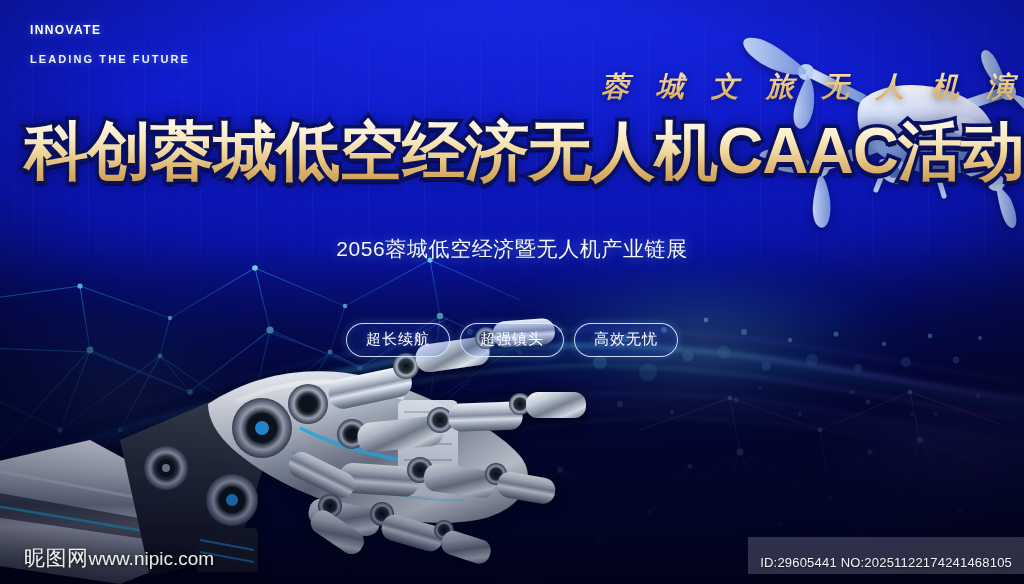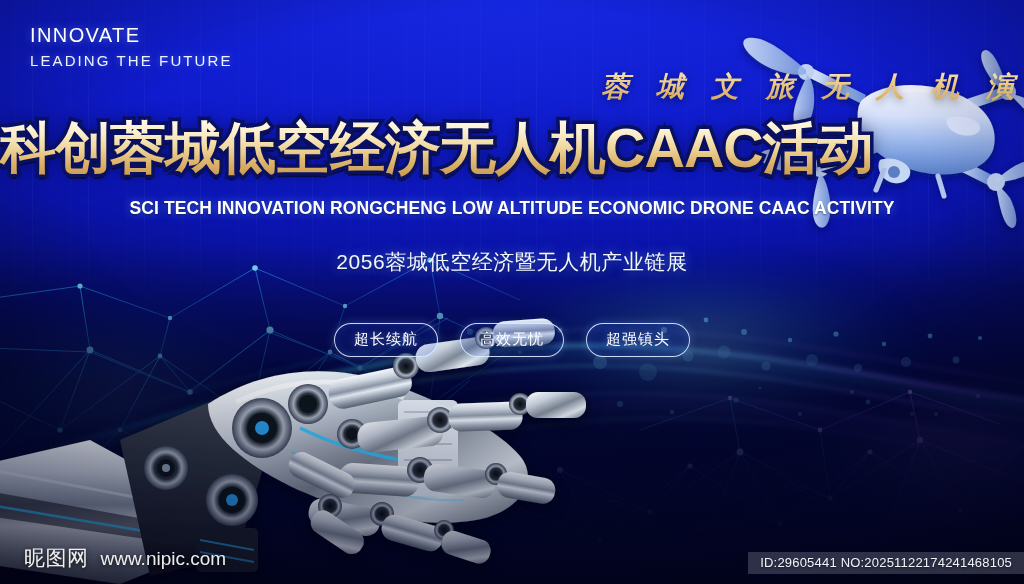--- a/index.html
+++ b/index.html
@@ -35,40 +35,40 @@
       rgba(150,190,255,.16) 32px,rgba(150,190,255,.16) 33px,
       rgba(120,160,255,0) 33px,rgba(120,160,255,0) 56px);
     -webkit-mask-image:linear-gradient(180deg,rgba(0,0,0,.25) 0%,rgba(0,0,0,.85) 45%,rgba(0,0,0,0) 100%);
             mask-image:linear-gradient(180deg,rgba(0,0,0,.25) 0%,rgba(0,0,0,.85) 45%,rgba(0,0,0,0) 100%);
   }
 
   svg.layer{width:1024px;height:584px;}
 
   
   .logo{position:absolute;left:30px;top:24px;color:#fff;}
-  .logo-main{font-size:20px;font-weight:normal;letter-spacing:1.4px;line-height:1.15;
+  .logo-main{font-size:12px;font-weight:bold;letter-spacing:1.4px;line-height:1.15;
              text-shadow:0 0 8px rgba(150,200,255,.5);}
-  .logo-sub{font-size:15px;letter-spacing:2.1px;margin-top:5px;color:#eef3ff;
-            text-shadow:0 0 6px rgba(150,200,255,.45);}
+  .logo-sub{font-size:11px;letter-spacing:2.1px;margin-top:15px;color:#eef3ff;
+            text-shadow:0 0 6px rgba(150,200,255,.45);font-weight:bold;}
 
   
   .calli{
     position:absolute;left:0;right:0;top:68px;text-align:right;
     font-family:"Liberation Serif","DejaVu Serif",serif;
     font-size:28px;font-style:italic;font-weight:bold;letter-spacing:10px;
     color:#e6c179;
     background:linear-gradient(180deg,#fbe9bf 0%,#e9c682 45%,#cfa257 100%);
     -webkit-background-clip:text;background-clip:text;
     -webkit-text-fill-color:transparent;
     filter:drop-shadow(0 2px 4px rgba(0,0,0,.45));
   }
 
   .main-title{
-    position:absolute;left:0;right:0;top:118px;text-align:left;
-    font-size:56px;font-weight:bold;letter-spacing:-1px;line-height:1.06;
+    position:absolute;left:0;right:0;top:118px;text-align:right;
+    font-size:64px;font-weight:bold;letter-spacing:-1px;line-height:1.06;
     white-space:nowrap;
   }
   .mt-shadow{
     color:#0a1060;
     -webkit-text-stroke:7px #0a1060;
     text-shadow:0 5px 0 #070a42,0 0 18px rgba(4,8,60,.9);
   }
   .mt-fill{
     position:absolute;left:0;right:0;top:0;
     background:linear-gradient(180deg,#fff9ec 0%,#fbeecb 26%,#f0d79c 50%,#dfb871 72%,#c9984d 100%);
@@ -77,50 +77,50 @@
   }
 
   .en-title{
     position:absolute;left:0;right:0;top:198px;text-align:center;
     color:#ffffff;font-size:17.5px;font-weight:bold;letter-spacing:.1px;
     white-space:nowrap;
     text-shadow:0 0 10px rgba(120,180,255,.55),0 1px 2px rgba(0,0,0,.5);
   }
 
   .sub-lines{
-    position:absolute;left:0;right:0;top:234px;text-align:center;color:#f2f7ff;margin-top:13px;
+    position:absolute;left:0;right:0;top:234px;text-align:center;color:#f2f7ff;
   }
   .sub-line{font-size:21px;line-height:30px;letter-spacing:.6px;
             text-shadow:0 0 12px rgba(110,170,255,.6),0 1px 3px rgba(0,0,0,.45);}
 
   
   .pills{
     position:absolute;left:0;right:0;top:323px;
-    display:flex;justify-content:center;gap:22px;
+    display:flex;justify-content:center;gap:10px;
   }
   .pill{
     border:1.4px solid rgba(223,236,255,.9);
     border-radius:20px;
     padding:6px 19px 7px;
     color:#ffffff;font-size:15px;letter-spacing:1px;
     background:rgba(30,60,190,.18);
     box-shadow:0 0 10px rgba(120,180,255,.3),inset 0 0 10px rgba(120,180,255,.12);
     text-shadow:0 0 7px rgba(140,190,255,.5);
   }
 
   
   .wm{
     position:absolute;left:24px;bottom:12px;
     color:rgba(255,255,255,.92);font-size:21px;letter-spacing:.5px;
     text-shadow:0 1px 4px rgba(0,0,0,.7);
   }
-  .wm-site{font-size:19px;letter-spacing:0;margin-left:12px;}
+  .wm-site{font-size:19px;letter-spacing:0;margin-left:0;}
   .idbar{
     position:absolute;right:0;bottom:10px;
-    padding:3px 12px 4px;
+    padding:18px 12px 4px;
     background:rgba(225,232,245,.20);
     color:#f2f5fb;font-size:13px;letter-spacing:.2px;
     text-shadow:0 1px 2px rgba(0,0,0,.6);
   }
 </style>
 </head>
 <body>
 
 <div id="poster">
 
@@ -452,30 +452,29 @@
     <div class="logo-sub">LEADING THE FUTURE</div>
   </div>
 
   <div class="calli">蓉 城 文 旅  无 人 机 演</div>
 
   <div class="main-title">
     <div class="mt-shadow">科创蓉城低空经济无人机CAAC活动</div>
     <div class="mt-fill">科创蓉城低空经济无人机CAAC活动</div>
   </div>
 
-  <div class="en-title">SCI TECH INNOVATION RONGCHENG LOW ALTITUDE ECONOMIC DRONE CAAC ACTIVITY</div>
 
   <div class="sub-lines">
     <div class="sub-line">2056蓉城低空经济暨无人机产业链展</div>
   </div>
 
   <div class="pills">
     <div class="pill">超长续航</div>
+    <div class="pill">超强镇头</div>
     <div class="pill">高效无忧</div>
-    <div class="pill">超强镇头</div>
   </div>
 
   <div class="wm">
     <span>昵图网</span><span class="wm-site">www.nipic.com</span>
   </div>
 
   <div class="idbar">ID:29605441 NO:20251122174241468105</div>
 
 </div>
 

